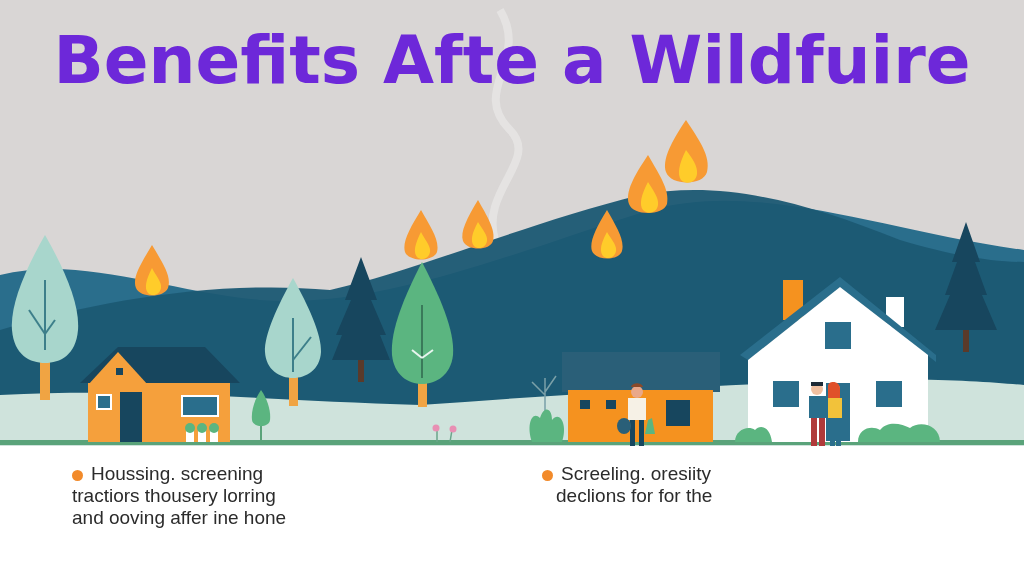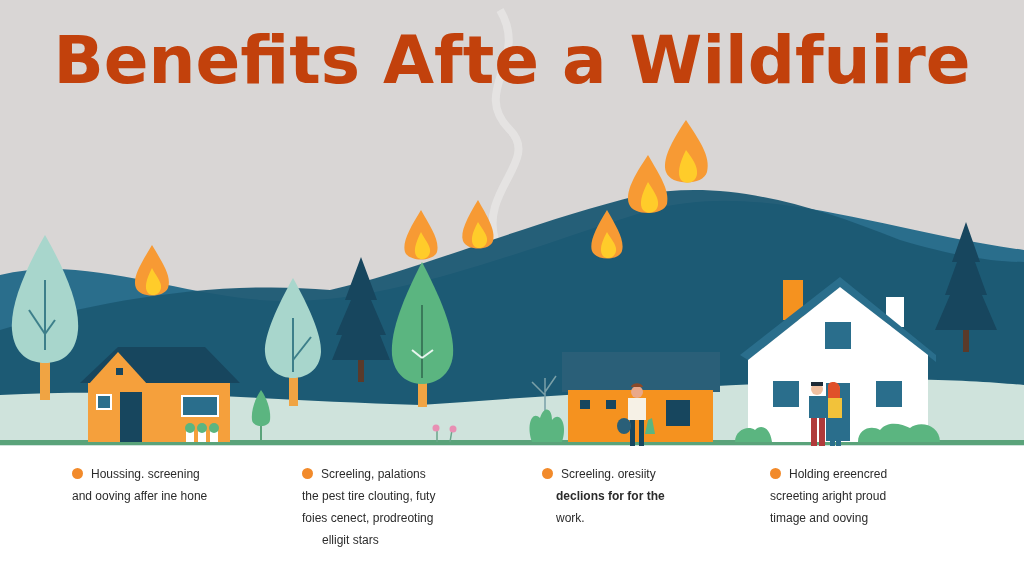--- a/index.html
+++ b/index.html
@@ -8,28 +8,28 @@
     background: #ffffff;
     font-family: "DejaVu Sans", "Liberation Sans", sans-serif;
   }
   .scene {
     position: absolute; left: 0; top: 0; width: 1024px; height: 446px;
     background: #d9d6d5; overflow: hidden;
   }
   .scene svg { position: absolute; left: 0; top: 0; }
   .title {
     position: absolute; left: 0; top: 22px; width: 1024px; text-align: center;
-    color: #c2410c; font-weight: bold; font-size: 66px; letter-spacing: 0px;
+    color: #6d28d9; font-weight: bold; font-size: 66px; letter-spacing: 0px;
     font-family: "DejaVu Sans", sans-serif;
   }
   .bullets {
     position: absolute; top: 463px; left: 0; width: 1024px; height: 113px;
   }
   .bullet {
-    position: absolute; font-size: 12px; line-height: 22px; color: #2b2b2b;
+    position: absolute; font-size: 19px; line-height: 22px; color: #2b2b2b;
     font-family: "Liberation Sans", sans-serif;
   }
   .bullet .dot {
     display: inline-block; width: 11px; height: 11px; border-radius: 50%;
     background: #f28a2a; margin-right: 8px; vertical-align: -1px;
   }
   .bullet .line { display: block; white-space: nowrap; }
   .indent { padding-left: 20px; }
 </style>
 </head>
@@ -181,31 +181,20 @@
       <rect x="830" y="418" width="5" height="28" fill="#2a6e8c"></rect>
       <rect x="836" y="418" width="5" height="28" fill="#2a6e8c"></rect>
     </g>
   </svg>
   <div class="title">Benefits Afte a Wildfuire</div>
 </div>
 
 <div class="bullets">
   <div class="bullet" style="left:72px;">
     <span class="line"><span class="dot"></span><span>Houssing. screening</span></span>
+    <span class="line">tractiors thousery lorring</span>
     <span class="line">and ooving affer ine hone</span>
-  </div>
-  <div class="bullet" style="left:302px;">
-    <span class="line"><span class="dot"></span><span>Screeling, palations</span></span>
-    <span class="line">the pest tire clouting, futy</span>
-    <span class="line">foies cenect, prodreoting</span>
-    <span class="line indent">elligit stars</span>
   </div>
   <div class="bullet" style="left:542px;">
     <span class="line"><span class="dot"></span><span>Screeling. oresiity</span></span>
-    <span class="line" style="padding-left:14px;font-weight:bold;">declions for for the</span>
-    <span class="line" style="padding-left:14px;">work.</span>
-  </div>
-  <div class="bullet" style="left:770px;">
-    <span class="line"><span class="dot"></span><span>Holding ereencred</span></span>
-    <span class="line">screeting aright proud</span>
-    <span class="line">timage and ooving</span>
+    <span class="line" style="padding-left:14px;">declions for for the</span>
   </div>
 </div>
 
 </body></html>

